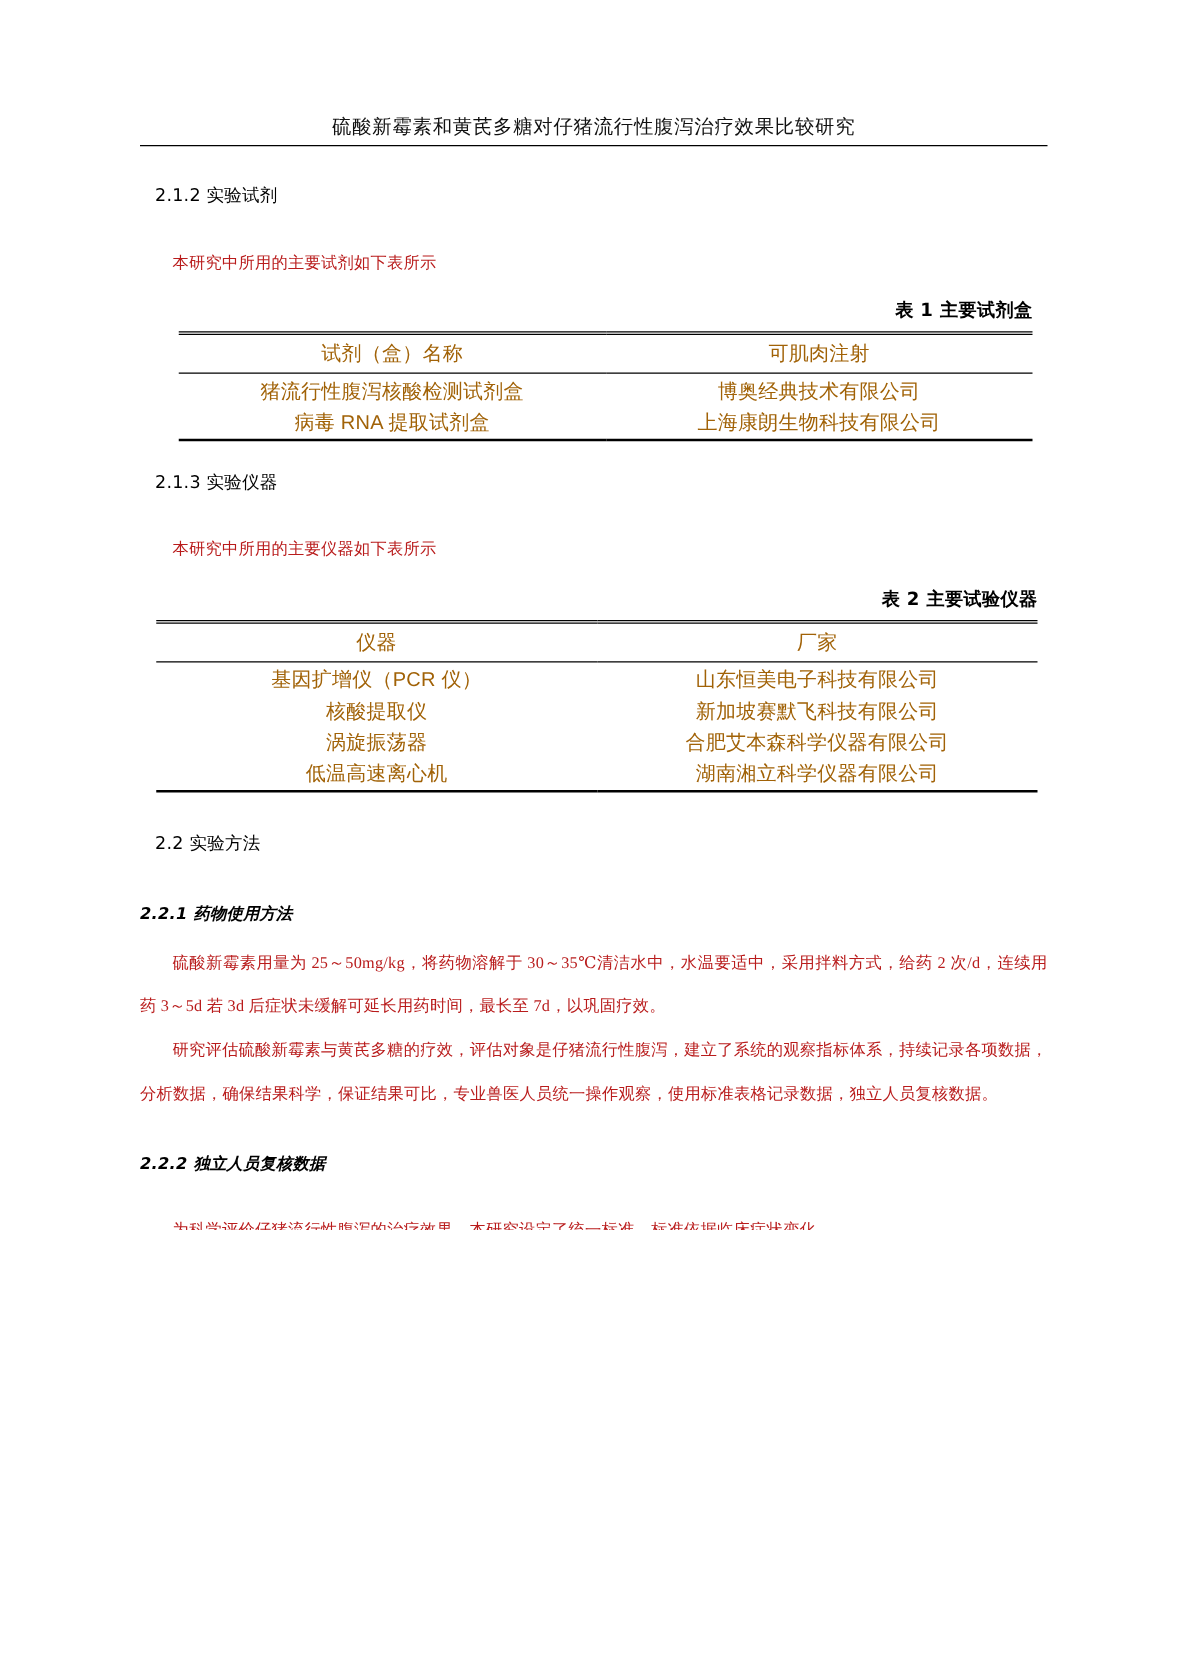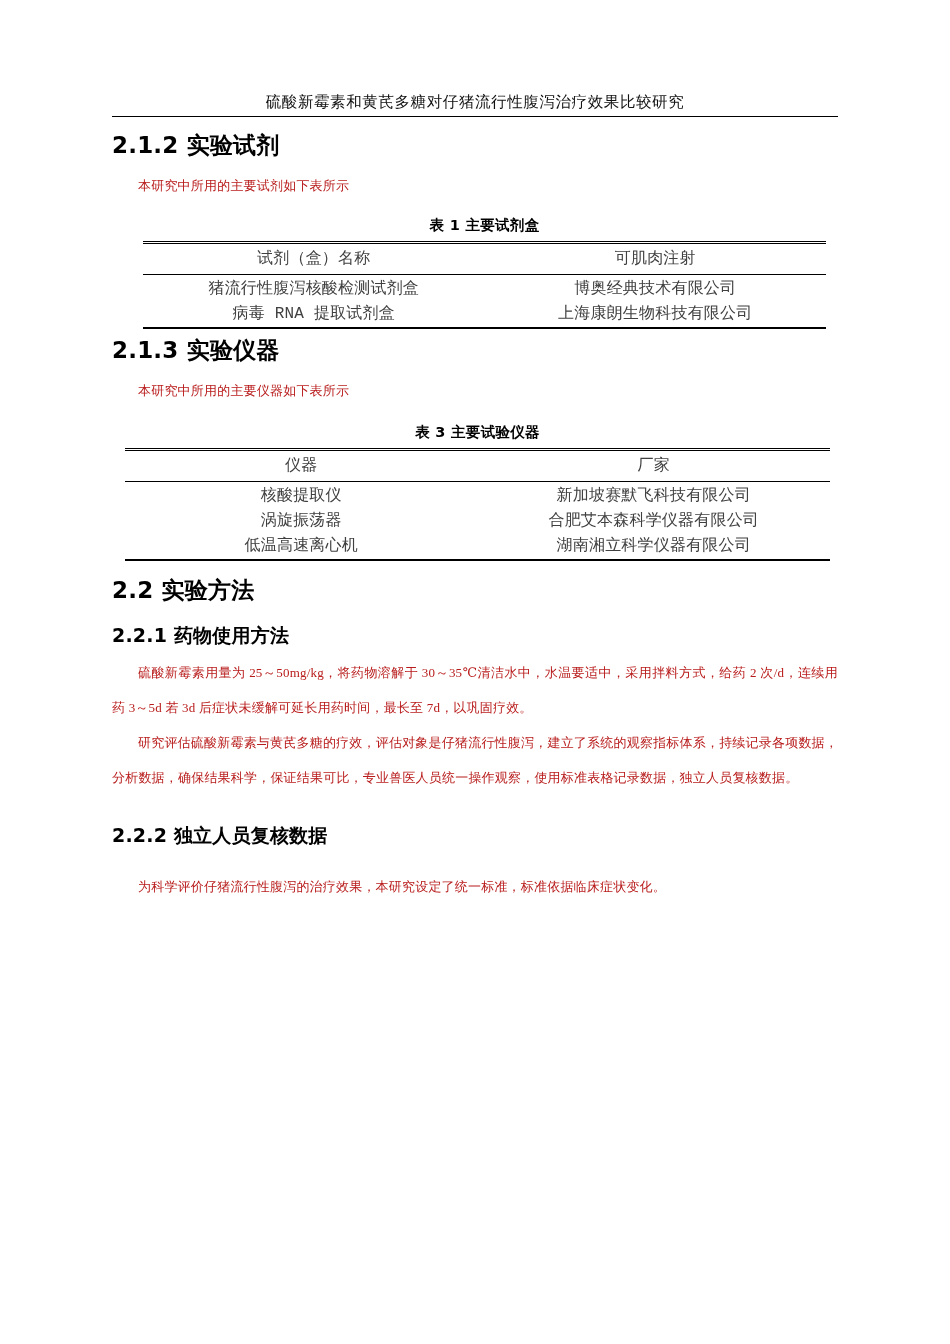--- a/index.html
+++ b/index.html
@@ -49,35 +49,36 @@
   
   .content {
     position: absolute;
     left: 112px;
     top: 130px;
     width: 726px;
   }
 
   h3.sec-l2 {
     font-family: "DejaVu Sans", "Liberation Sans", sans-serif;
-    font-size: 23px;
+    font-size: 14px;
+    font-weight: normal;
+    margin: 12px;
+    padding: 0;
+    letter-spacing: 0.2px;
+    line-height: 30px;
+  }
+  h4.sec-l3 {
+    font-family: "DejaVu Sans", "Liberation Sans", sans-serif;
+    font-size: 13px;
     font-weight: bold;
     margin: 0;
     padding: 0;
     letter-spacing: 0.2px;
-    line-height: 30px;
-  }
-  h4.sec-l3 {
-    font-family: "DejaVu Sans", "Liberation Sans", sans-serif;
-    font-size: 19px;
-    font-weight: bold;
-    margin: 0;
-    padding: 0;
-    letter-spacing: 0.2px;
     line-height: 28px;
+    font-style: italic;
   }
 
   p.body {
     font-family: "Liberation Serif", "DejaVu Serif", serif;
     font-size: 13px;
     line-height: 35px;
     margin: 0;
     text-align: justify;
     text-justify: inter-ideograph;
     letter-spacing: 0.2px;
@@ -93,30 +94,30 @@
   .gap-14 { height: 14px; }
   .gap-16 { height: 16px; }
   .gap-20 { height: 20px; }
   .gap-26 { height: 26px; }
 
   
   .tbl-caption {
     font-family: "DejaVu Sans", "Liberation Sans", sans-serif;
     font-size: 14.5px;
     font-weight: bold;
-    text-align: center;
+    text-align: right;
     line-height: 24px;
     letter-spacing: 0.3px;
   }
   table.three-line {
     border-collapse: collapse;
     table-layout: fixed;
-    font-family: Liberation Mono, monospace;
+    font-family: Liberation Sans, sans-serif;
     font-size: 16px;
-    color: #404040;
+    color: #a16207;
   }
   table.three-line td,
   table.three-line th {
     text-align: center;
     font-weight: normal;
     padding: 0;
     line-height: 25px;
     letter-spacing: 0.2px;
   }
   table.three-line thead th {
@@ -190,30 +191,34 @@
 
     <div class="gap-6"></div>
 
     <h3 class="sec-l2">2.1.3 实验仪器</h3>
     <div class="gap-8"></div>
     <p class="body indent">本研究中所用的主要仪器如下表所示</p>
 
     <div class="gap-12"></div>
 
     <div class="tbl2-wrap">
-      <div class="tbl-caption">表 3  主要试验仪器</div>
+      <div class="tbl-caption">表 2  主要试验仪器</div>
       <div class="gap-4"></div>
       <table class="three-line">
         <thead>
           <tr>
             <th>仪器</th>
             <th>厂家</th>
           </tr>
         </thead>
         <tbody>
+          <tr>
+            <td>基因扩增仪（PCR 仪）</td>
+            <td>山东恒美电子科技有限公司</td>
+          </tr>
           <tr>
             <td>核酸提取仪</td>
             <td>新加坡赛默飞科技有限公司</td>
           </tr>
           <tr>
             <td>涡旋振荡器</td>
             <td>合肥艾本森科学仪器有限公司</td>
           </tr>
           <tr>
             <td>低温高速离心机</td>

